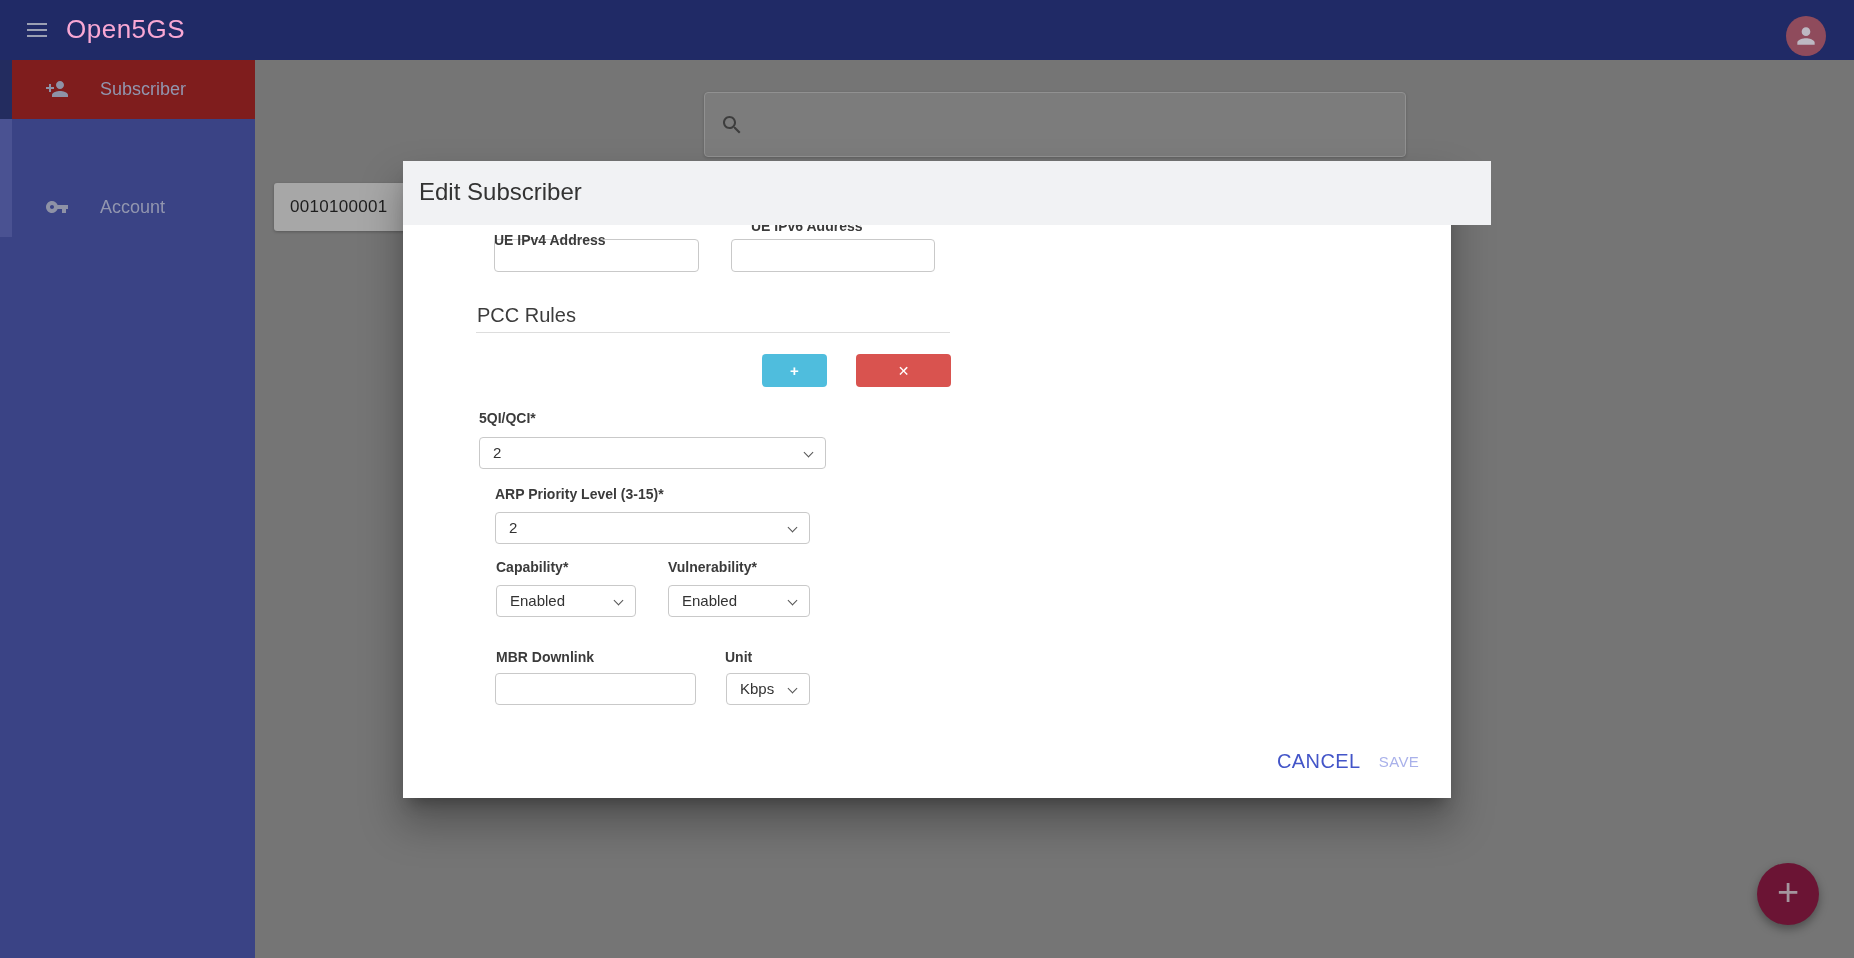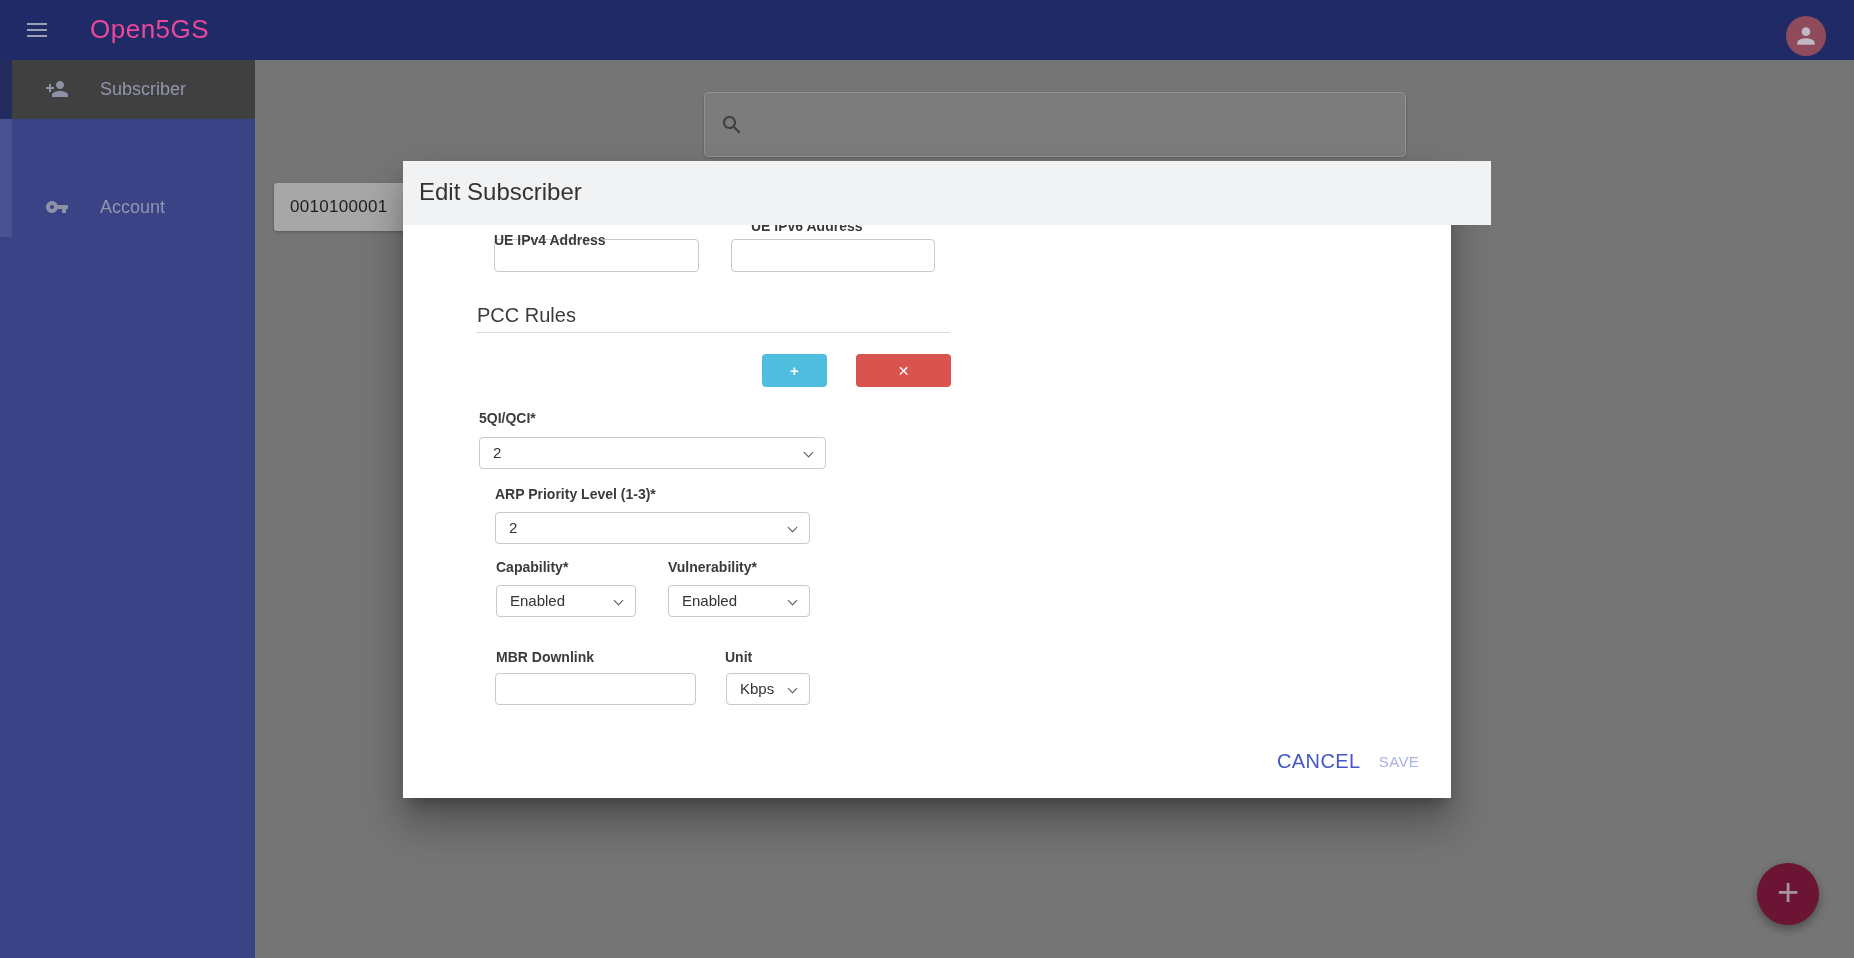--- a/index.html
+++ b/index.html
@@ -3,30 +3,30 @@
 <meta charset="utf-8">
 <style>
   html,body{margin:0;padding:0;background:#5f5f5f;}
   *{box-sizing:border-box;font-family:"Liberation Sans","DejaVu Sans",sans-serif;}
   .screen{position:relative;width:1854px;height:958px;overflow:hidden;background:#757575;}
 
   
   .topbar{position:absolute;left:0;top:0;width:1854px;height:60px;background:#202a66;z-index:3;}
   .hamburger{position:absolute;left:27px;top:23px;width:20px;height:14px;cursor:pointer;}
   .hamburger span{display:block;width:20px;height:2px;background:#9ba0b3;margin-bottom:4px;}
-  .app-title{position:absolute;left:90px;top:14px;font-size:26px;font-weight:400;letter-spacing:.5px;color:#ec4899;}
+  .app-title{position:absolute;left:66px;top:14px;font-size:26px;font-weight:400;letter-spacing:.5px;color:#f9a8d4;}
   .avatar{position:absolute;left:1786px;top:16px;width:40px;height:40px;border-radius:50%;background:#8f4b5c;display:flex;align-items:center;justify-content:center;}
   .avatar svg{width:26px;height:26px;fill:#bdb8c2;}
 
   
   .sidebar{position:absolute;left:0;top:60px;width:255px;height:898px;background:#3a4385;z-index:2;}
   .edge-top{position:absolute;left:0;top:0;width:12px;height:59px;background:#232c5f;}
   .edge-low{position:absolute;left:0;top:59px;width:12px;height:118px;background:#4a5292;}
   .nav-item{position:absolute;left:12px;width:243px;height:59px;display:flex;align-items:center;cursor:pointer;}
-  .nav-item.active{left:12px;background:#404040;}
+  .nav-item.active{left:12px;background:#7f1d1d;}
   .nav-item .nav-icon{position:absolute;left:33px;top:17px;width:24px;height:24px;}
   .nav-item .nav-icon svg{width:24px;height:24px;fill:#8e92a6;}
   .nav-item .nav-label{position:absolute;left:88px;font-size:18px;color:#9296af;}
 
   
   .search-card{position:absolute;left:704px;top:92px;width:702px;height:65px;background:#7c7c7c;border:1px solid #919191;border-radius:4px;box-shadow:0 1px 3px rgba(0,0,0,.2);}
   .search-card svg{position:absolute;left:15px;top:20px;width:24px;height:24px;fill:#3d3d3d;}
   .subscriber-card{position:absolute;left:274px;top:183px;width:142px;height:48px;background:#a7a7a7;border-radius:3px;box-shadow:0 1px 3px rgba(0,0,0,.25);}
   .subscriber-card span{position:absolute;left:16px;top:0;line-height:48px;font-size:17px;color:#1d1d1d;letter-spacing:.3px;white-space:nowrap;}
   .fab{position:absolute;left:1757px;top:863px;width:62px;height:62px;border-radius:50%;background:#6b1434;border:none;box-shadow:0 4px 10px rgba(0,0,0,.35);cursor:pointer;z-index:4;}
@@ -139,21 +139,21 @@
     <button class="btn-remove">
       <span>✕</span>
     </button>
 
     <div class="f-label" style="left:76px;top:249px;">5QI/QCI*</div>
     <div class="sel" style="left:76px;top:276px;width:347px;">
       <span class="sel-val">2</span>
       <span class="chev"></span>
     </div>
 
-    <div class="f-label" style="left:92px;top:325px;">ARP Priority Level (1-3)*</div>
+    <div class="f-label" style="left:92px;top:325px;">ARP Priority Level (3-15)*</div>
     <div class="sel" style="left:92px;top:351px;width:315px;">
       <span class="sel-val">2</span>
       <span class="chev"></span>
     </div>
 
     <div class="f-label" style="left:93px;top:398px;">Capability*</div>
     <div class="f-label" style="left:265px;top:398px;">Vulnerability*</div>
     <div class="sel" style="left:93px;top:424px;width:140px;">
       <span class="sel-val">Enabled</span>
       <span class="chev"></span>

